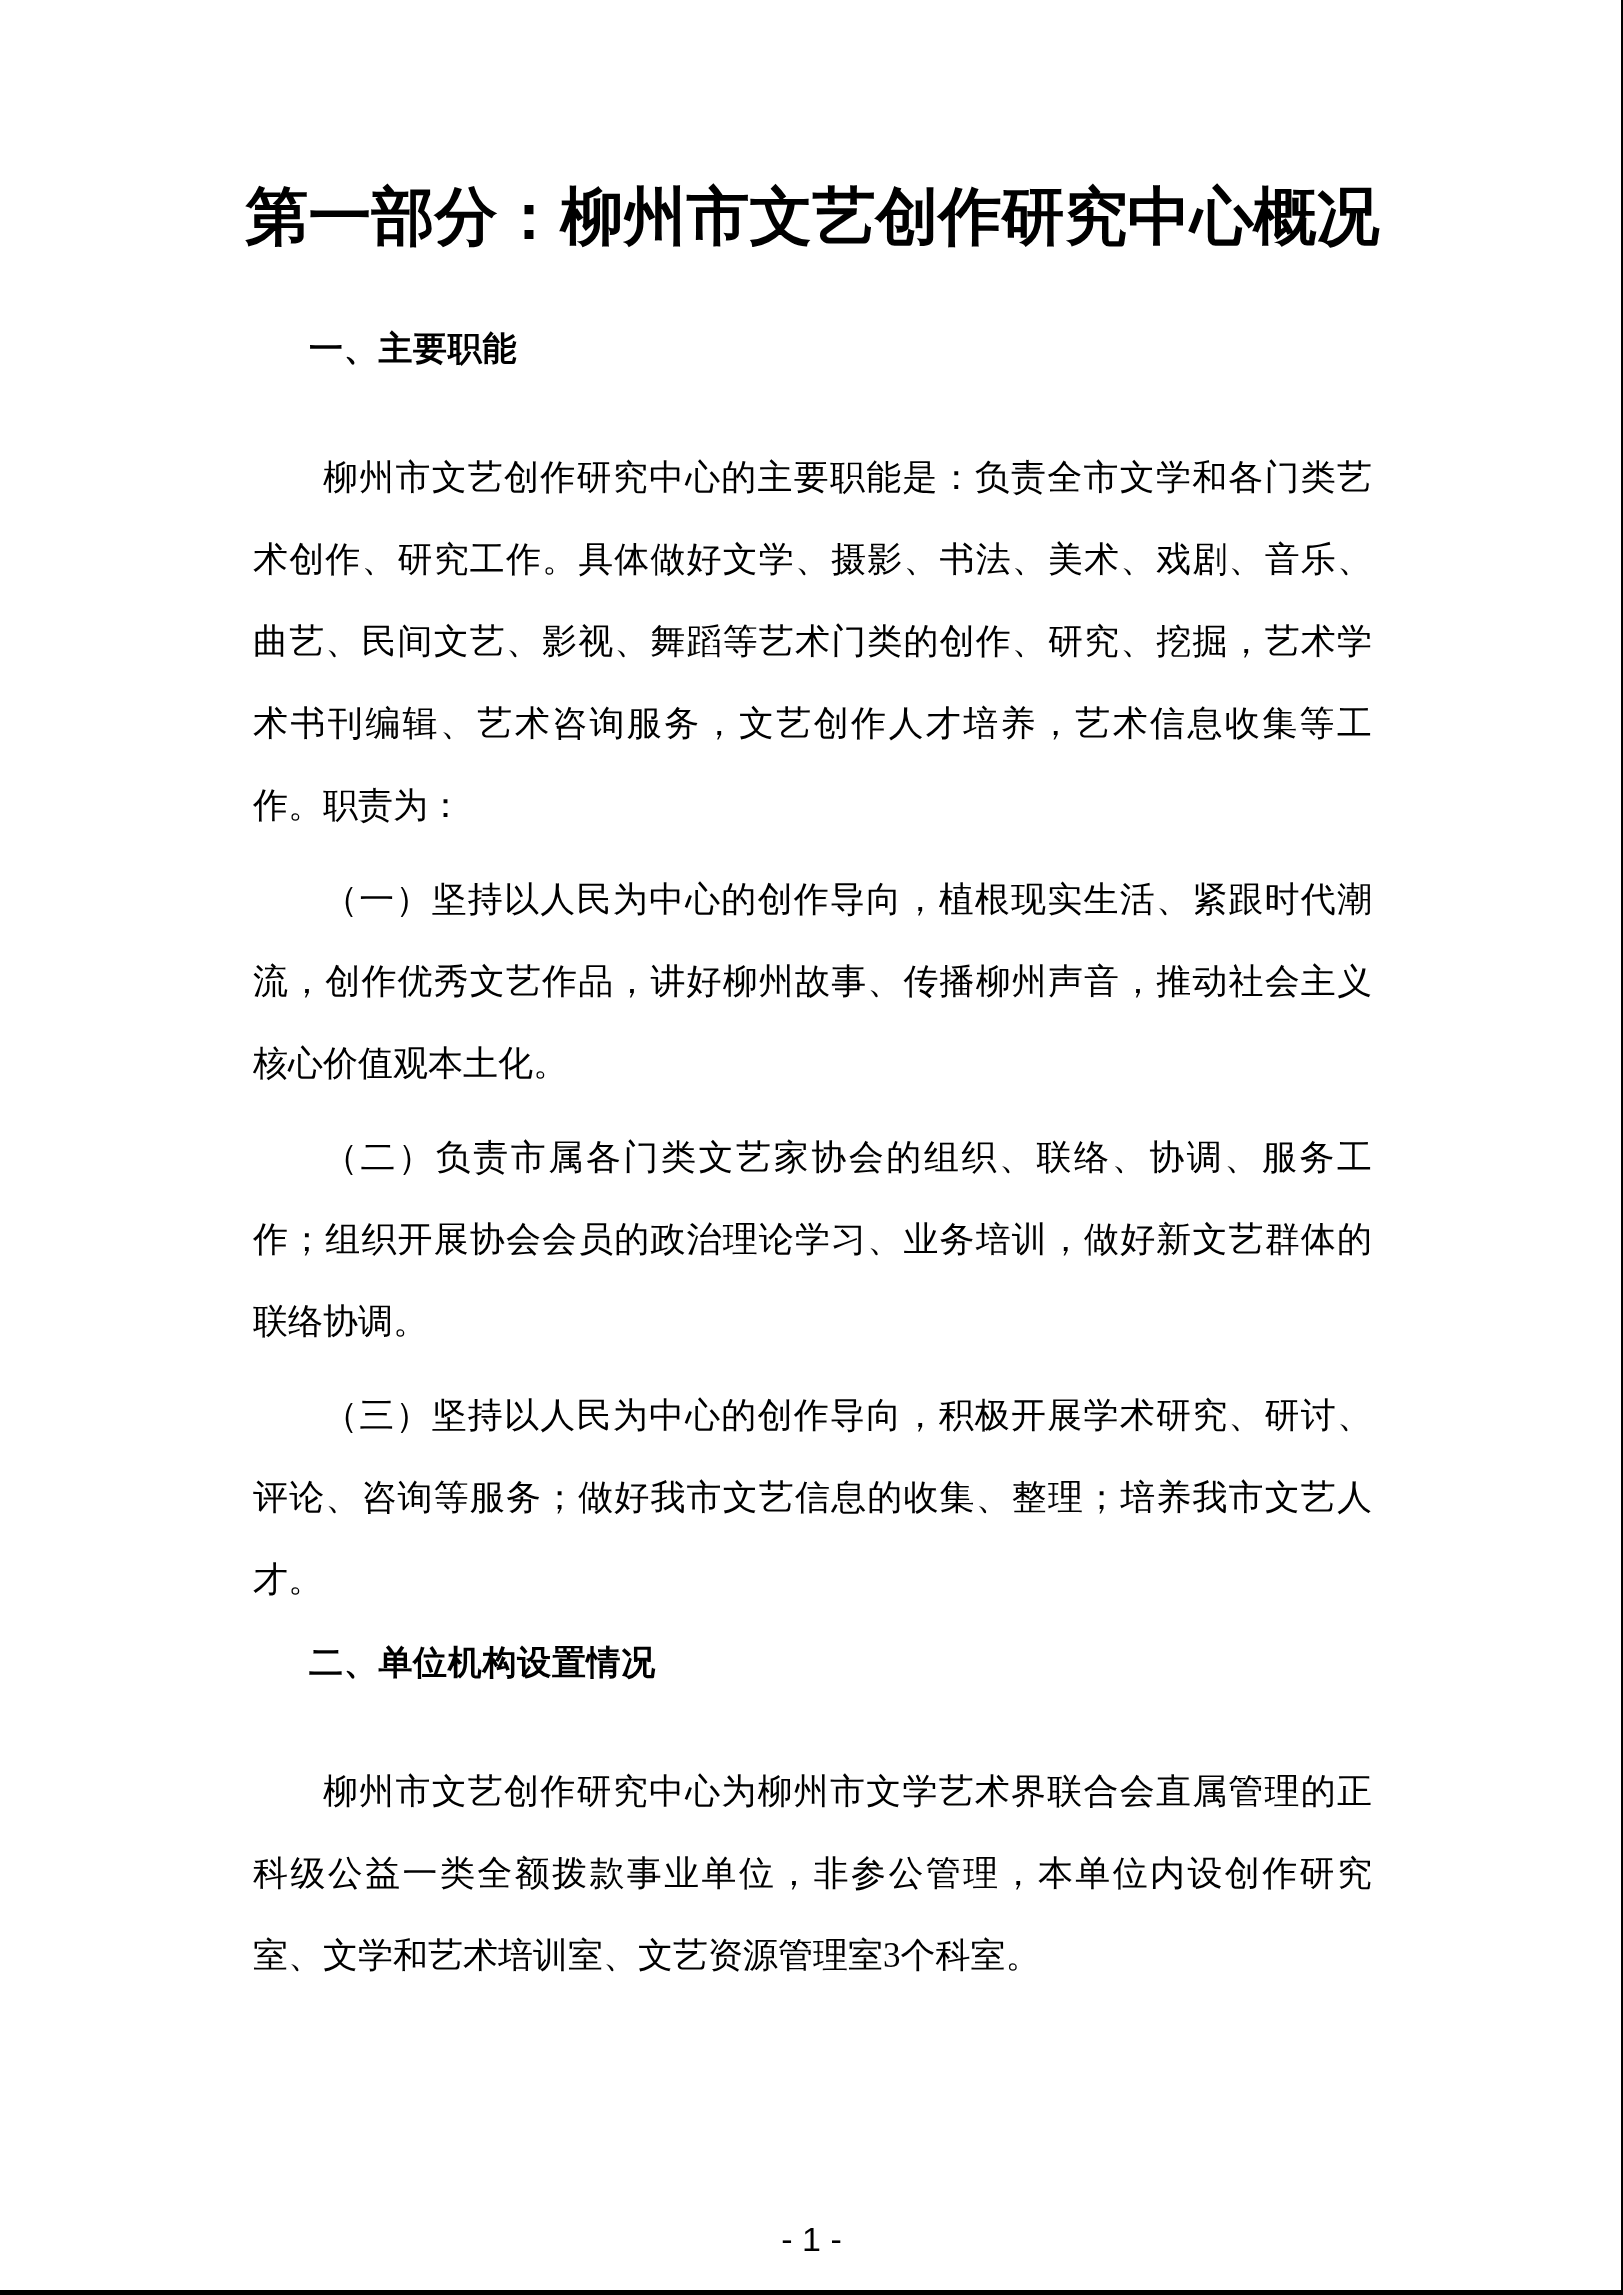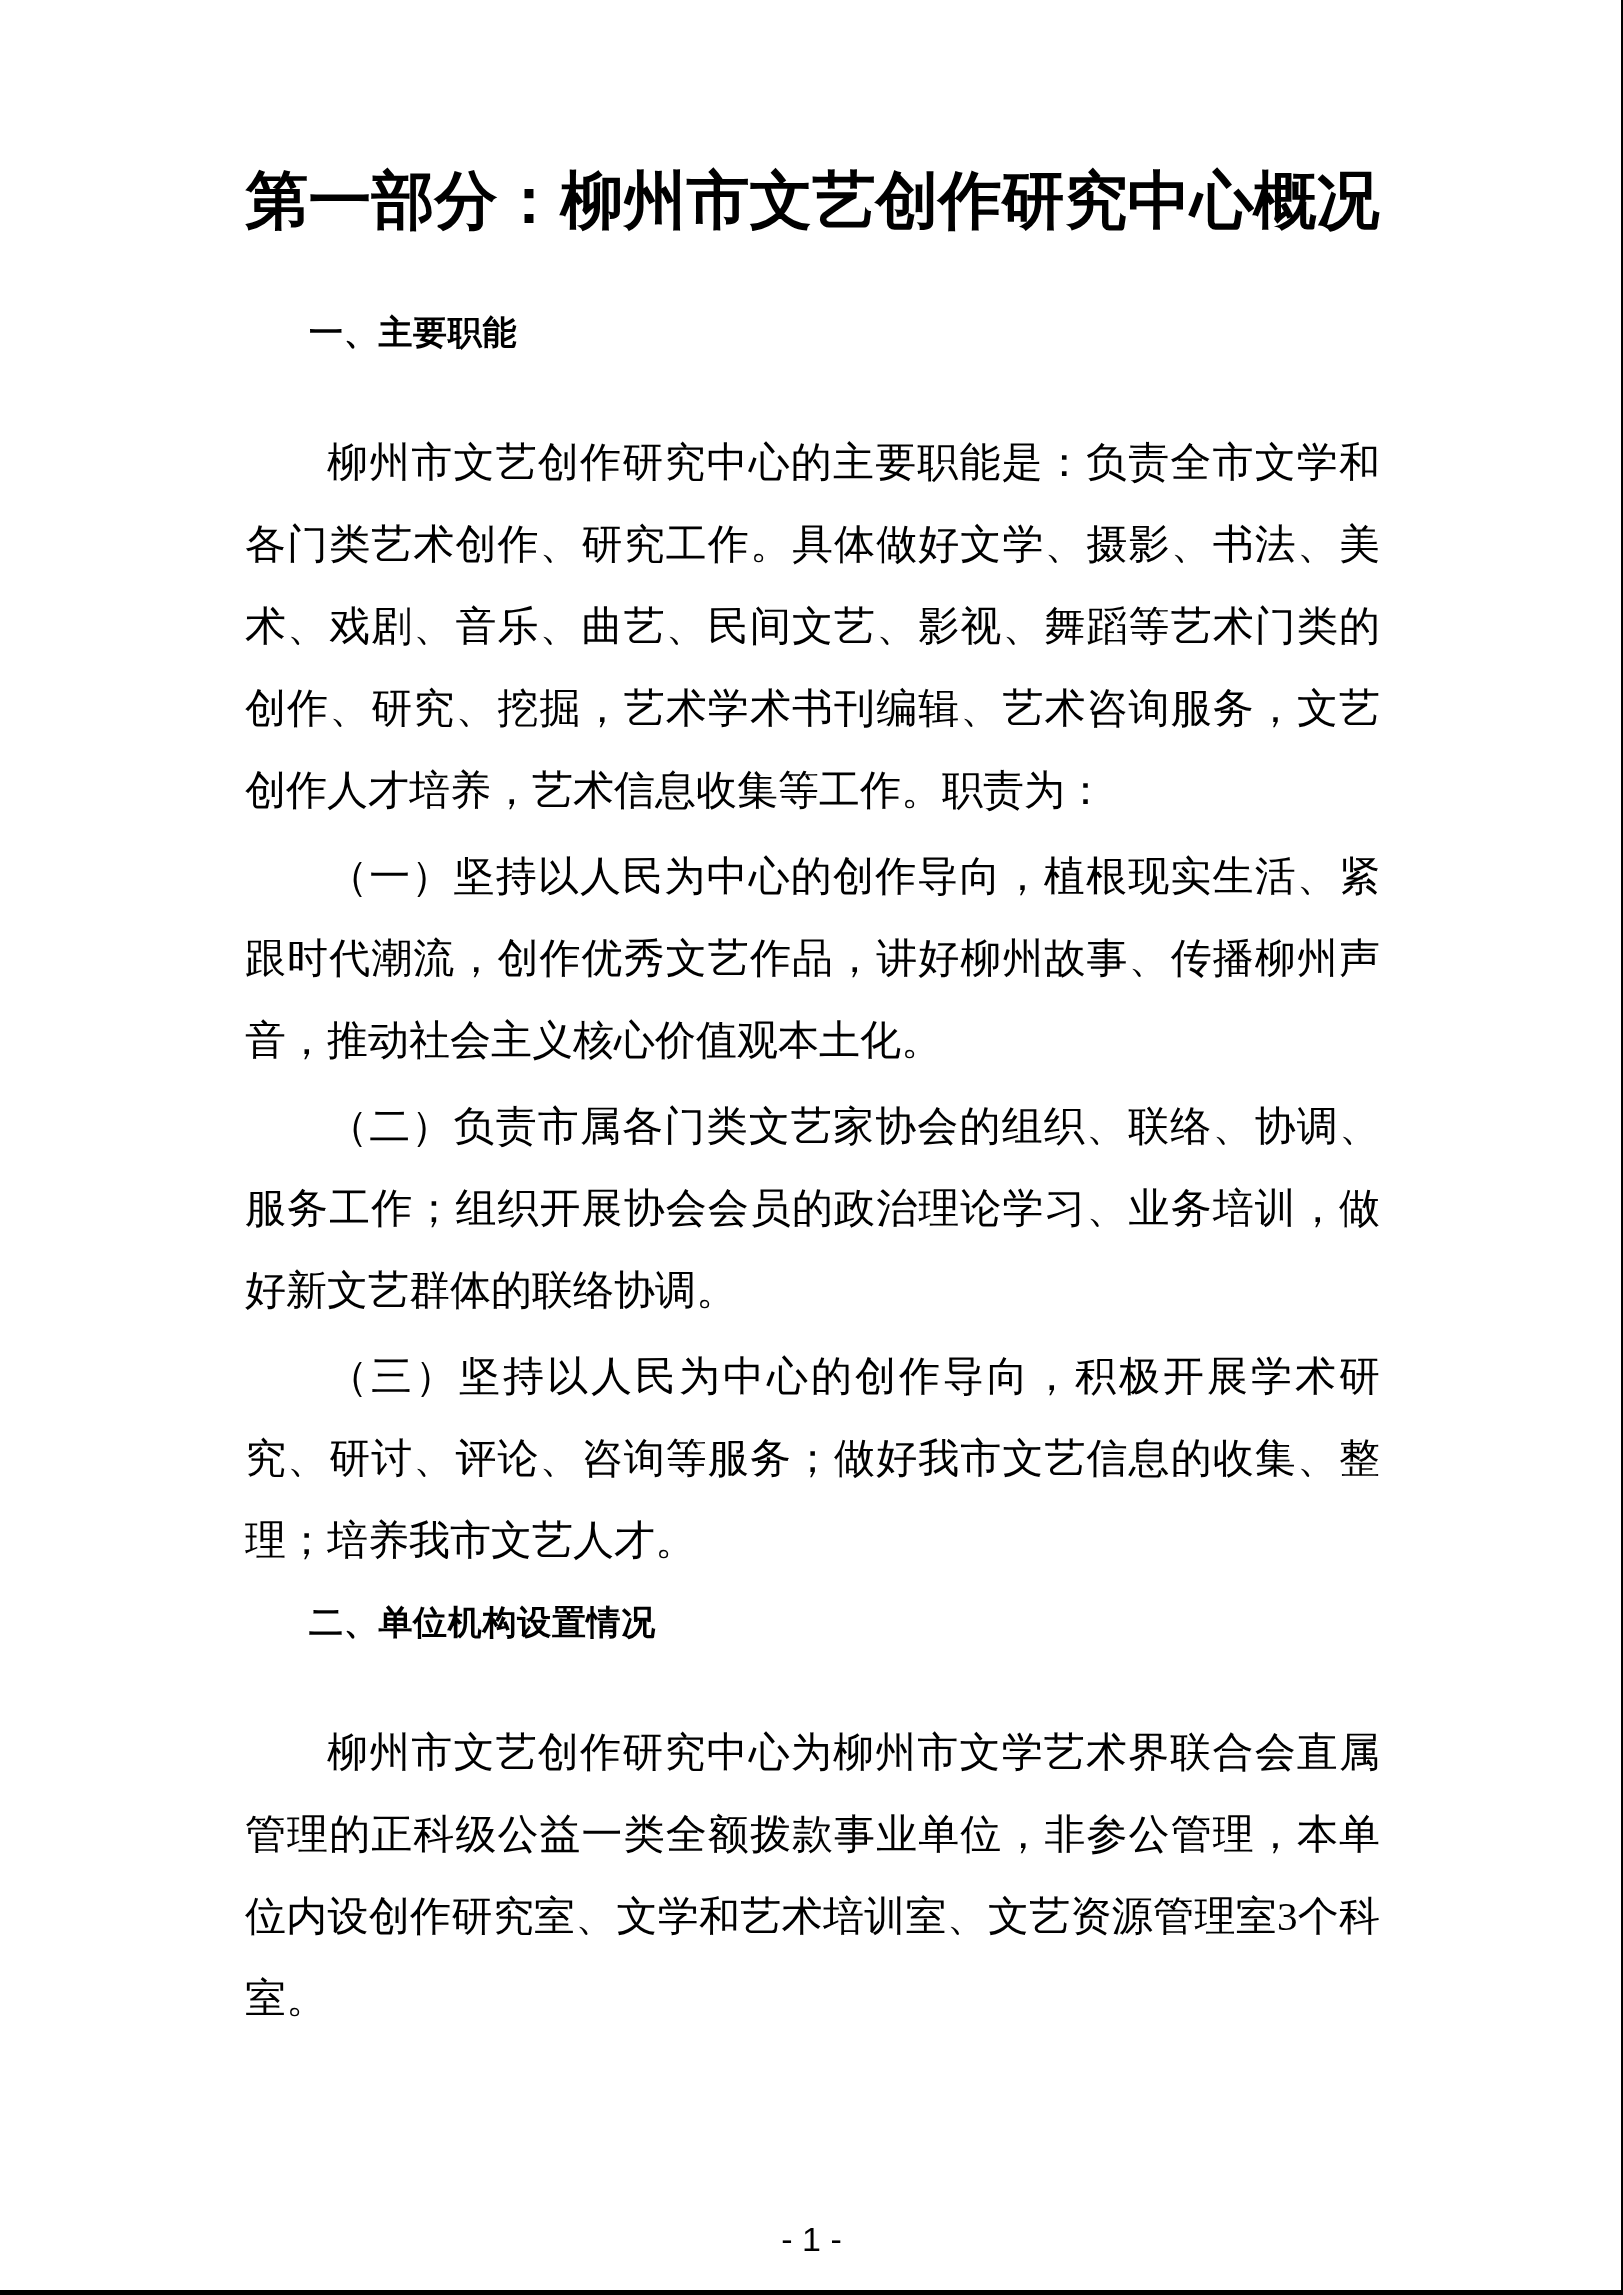--- a/index.html
+++ b/index.html
@@ -13,21 +13,21 @@
     overflow: hidden;
   }
   .page {
     position: absolute;
     inset: 0;
     background: #ffffff;
   }
   .content {
     position: absolute;
     left: 241px;
-    top: 0;
+    top: 16px;
     width: 1143px;
     display: flow-root;
   }
   .doc-title {
     margin: 164px 0 0 0;
     font-family: "Liberation Sans", "DejaVu Sans", sans-serif;
     font-weight: bold;
     font-size: 63px;
     line-height: 72px;
     text-align: center;
@@ -40,23 +40,23 @@
     font-weight: bold;
     font-size: 34px;
     line-height: 54px;
     text-indent: 2em;
     letter-spacing: 0.7px;
   }
   .section-org .section-heading {
     margin-top: 14px;
   }
   .body-paragraph {
-    margin: 4px;
+    margin: 12px;
     font-family: "Liberation Serif", "DejaVu Serif", serif;
-    font-size: 41px;
+    font-size: 35px;
     line-height: 82px;
     text-align: justify;
     text-justify: inter-character;
     text-indent: 2em;
     word-break: normal;
   }
   .page-footer {
     position: absolute;
     left: 0;
     top: 2220px;

